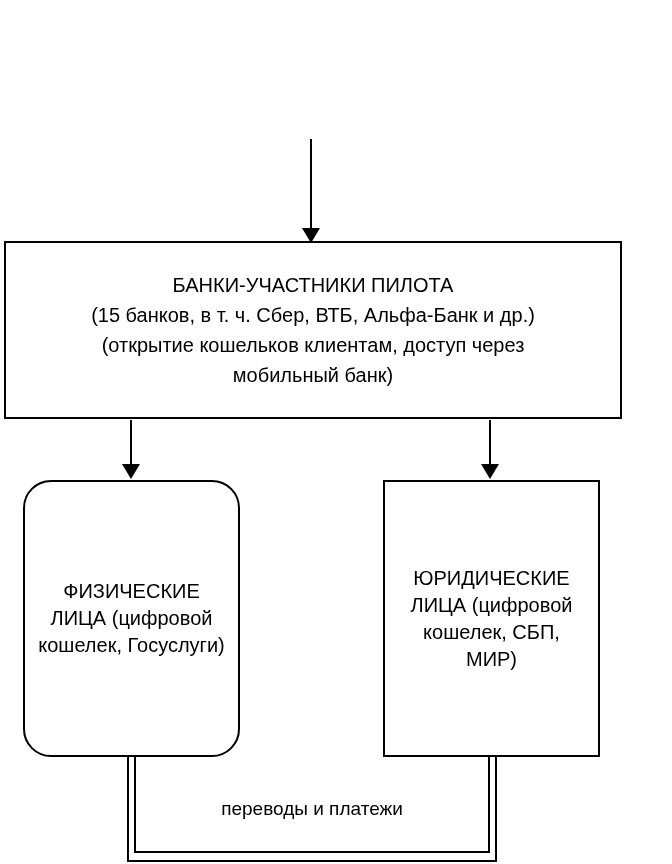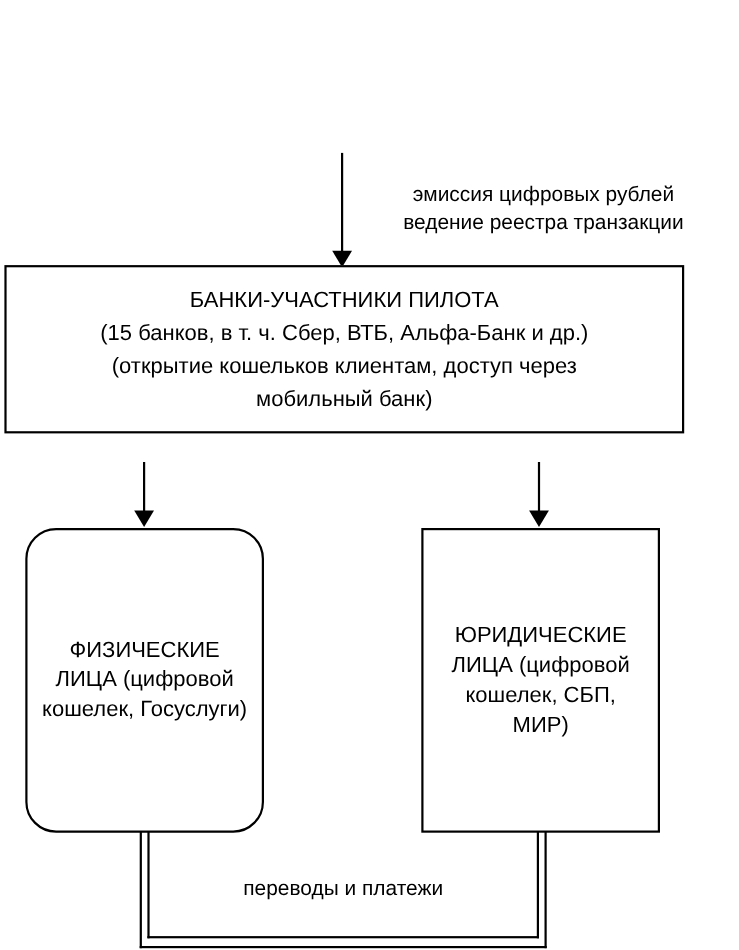--- a/index.html
+++ b/index.html
@@ -24,21 +24,21 @@
     display: flex;
     align-items: center;
     justify-content: center;
     text-align: center;
   }
   .txt {
     white-space: pre-line;
     text-align: center;
   }
   .box-top   { left: 189px; top: 3px;   width: 244px; height: 136px; font-size: 20px; line-height: 27px; }
-  .box-mid   { left: 4px;   top: 241px; width: 618px; height: 153px; font-size: 20px; line-height: 30px; }
+  .box-mid   { left: 4px;   top: 241px; width: 618px; height: 178px; font-size: 20px; line-height: 30px; }
   .box-left  { left: 23px;  top: 480px; width: 217px; height: 277px; font-size: 20px; line-height: 27px; border-radius: 28px; }
   .box-right { left: 383px; top: 480px; width: 217px; height: 277px; font-size: 20px; line-height: 27px; }
 
   .vline {
     position: absolute;
     width: 2px;
     background: #000000;
   }
   .arrowhead {
     position: absolute;
@@ -77,22 +77,20 @@
 </style>
 </head>
 <body>
 
 <div class="canvas">
 
 
   <div class="vline line1"></div>
   <div class="arrowhead head1"></div>
 
-  <div class="flow-label label-emission txt">эмиссия цифровых рублей
-ведение реестра транзакции</div>
 
   <div class="node box-mid">
     <div class="txt">БАНКИ-УЧАСТНИКИ ПИЛОТА
 (15 банков, в т. ч. Сбер, ВТБ, Альфа-Банк и др.)
 (открытие кошельков клиентам, доступ через
 мобильный банк)</div>
   </div>
 
   <div class="vline line2"></div>
   <div class="arrowhead head2"></div>

